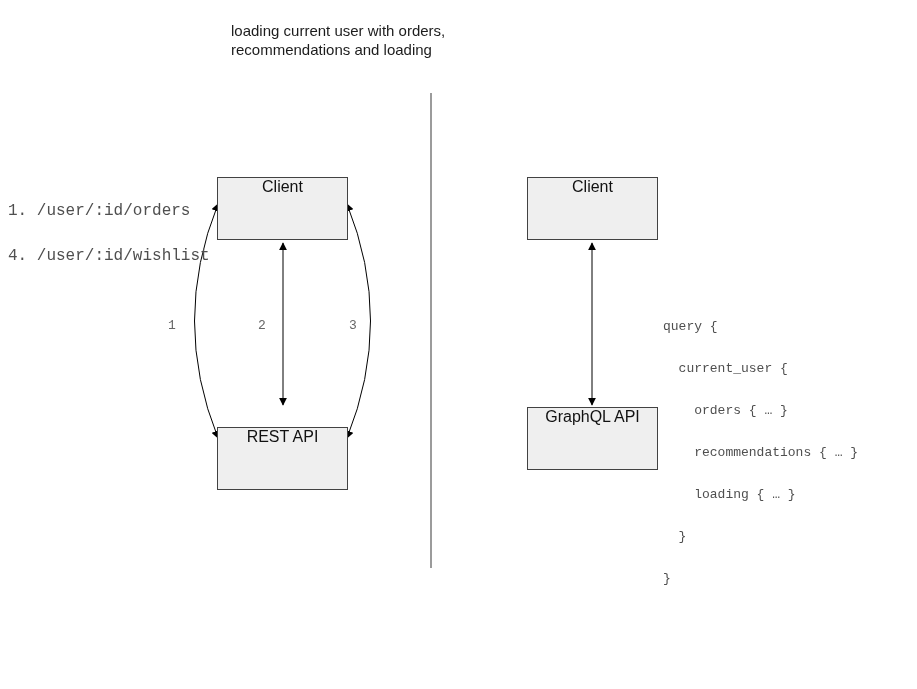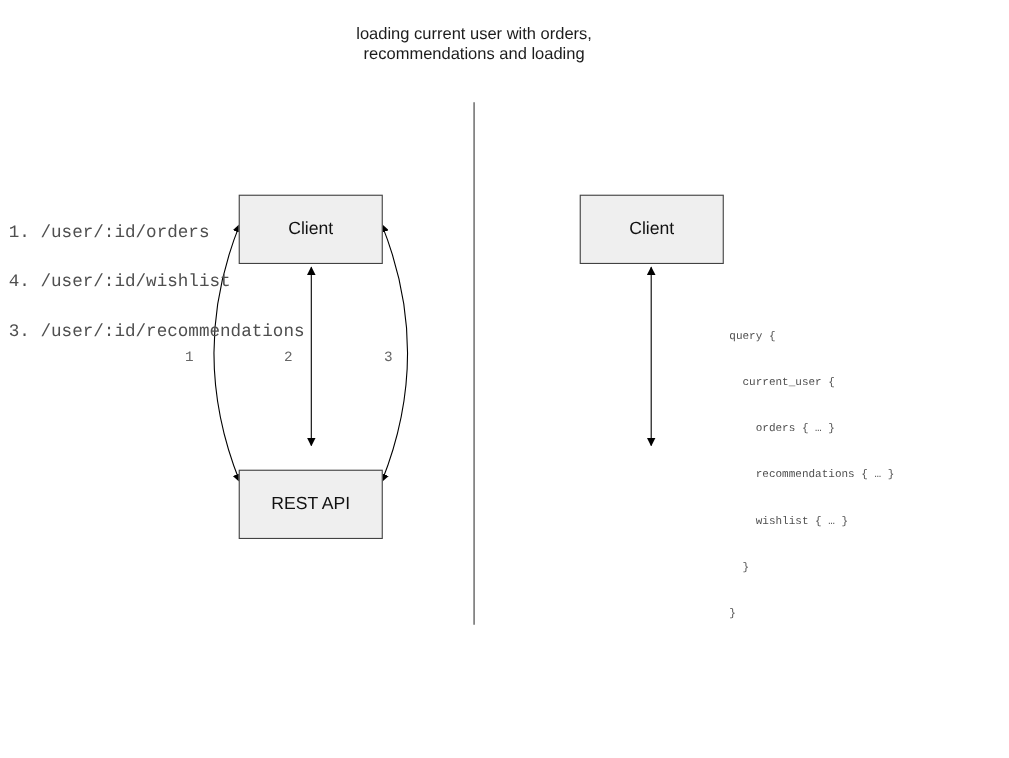--- a/index.html
+++ b/index.html
@@ -12,48 +12,48 @@
     font-family: "Liberation Sans", sans-serif;
   }
   .layer {
     position: absolute;
     left: 0; top: 0;
     width: 917px; height: 689px;
   }
   .title {
     position: absolute;
     left: 231px; top: 21px; width: 400px;
-    text-align: center;
+    text-align: left;
     font-size: 15px;
     line-height: 19px;
     color: #1c1c1c;
   }
   .box {
     position: absolute;
     width: 129px; height: 61px;
     background: #efefef;
     border: 1px solid #424242;
     display: flex;
-    align-items: center;
+    align-items: flex-start;
     justify-content: center;
     font-size: 16px;
     color: #111111;
   }
   .box-client-left  { left: 217px; top: 177px; }
   .box-api-left     { left: 217px; top: 407px; margin-top: 20px; }
   .box-client-right { left: 527px; top: 177px; }
   .box-api-right    { left: 527px; top: 407px; }
   .code {
     position: absolute;
     font-family: "Liberation Mono", monospace;
     color: #4f4f4f;
     white-space: pre;
   }
   .endpoints { left: 8px; top: 174px; font-size: 16px; line-height: 15px; }
-  .query     { left: 663px; top: 272px; font-size: 10px; line-height: 14px; }
+  .query     { left: 663px; top: 292px; font-size: 13px; line-height: 14px; }
   .arrow-num {
     position: absolute;
     transform: translate(-50%, -50%);
     font-family: "Liberation Mono", monospace;
     font-size: 13px;
     color: #666666;
   }
   .num-1 { left: 172px; top: 325px; }
   .num-2 { left: 262px; top: 325px; }
   .num-3 { left: 353px; top: 325px; }
@@ -79,40 +79,42 @@
     <line class="divider" x1="431" y1="93" x2="431" y2="568"></line>
     <path class="connector" d="M 218 204 Q 171 321 218 438" marker-start="url(#arrowhead)" marker-end="url(#arrowhead)"></path>
     <path class="connector" d="M 283 243 L 283 405" marker-start="url(#arrowhead)" marker-end="url(#arrowhead)"></path>
     <path class="connector" d="M 347 204 Q 394 321 347 438" marker-start="url(#arrowhead)" marker-end="url(#arrowhead)"></path>
     <path class="connector" d="M 592 243 L 592 405" marker-start="url(#arrowhead)" marker-end="url(#arrowhead)"></path>
   </svg>
 
   <div class="code endpoints">
     <div class="code-line">1. /user/:id/orders</div>
     <div class="code-line">4. /user/:id/wishlist</div>
-    <div class="code-line">3. /user/:id/recommendations</div>
   </div>
 
   <div class="box box-client-left">
     <span>Client</span>
   </div>
   <div class="box box-api-left">
     <span>REST API</span>
   </div>
   <div class="box box-client-right">
     <span>Client</span>
   </div>
+  <div class="box box-api-right">
+    <span>GraphQL API</span>
+  </div>
 
   <span class="arrow-num num-1">1</span>
   <span class="arrow-num num-2">2</span>
   <span class="arrow-num num-3">3</span>
 
   <div class="code query">
     <div class="code-line">query {</div>
     <div class="code-line">  current_user {</div>
     <div class="code-line">    orders { … }</div>
     <div class="code-line">    recommendations { … }</div>
-    <div class="code-line">    wishlist { … }</div>
+    <div class="code-line">    loading { … }</div>
     <div class="code-line">  }</div>
     <div class="code-line">}</div>
   </div>
 
 </div>
 
 </body></html>

